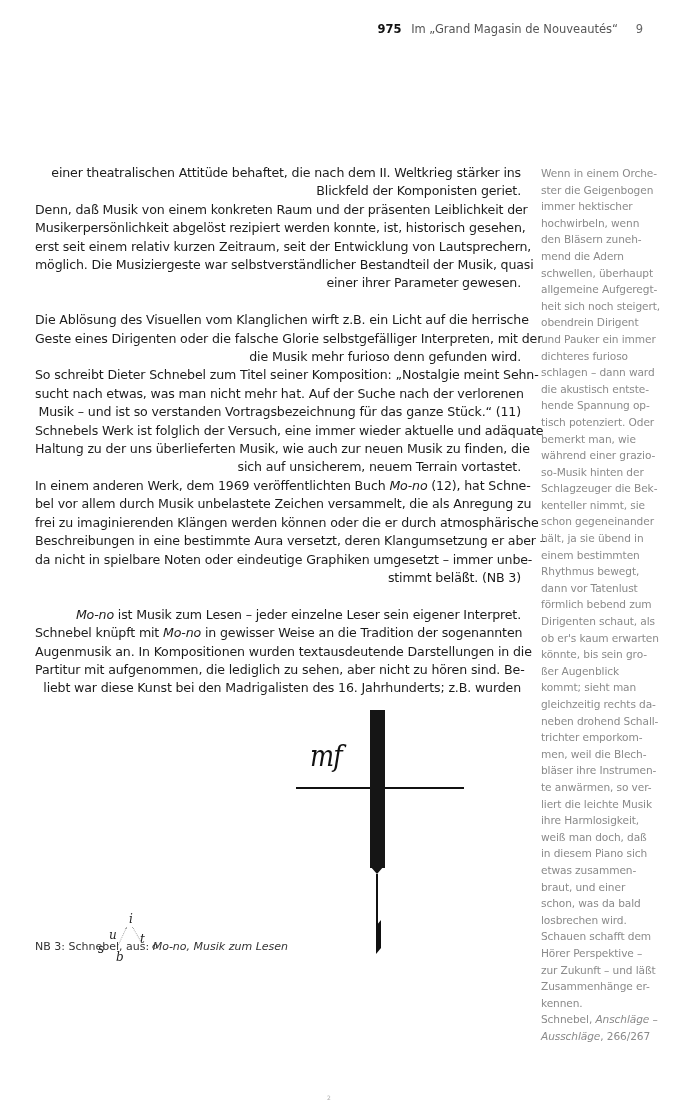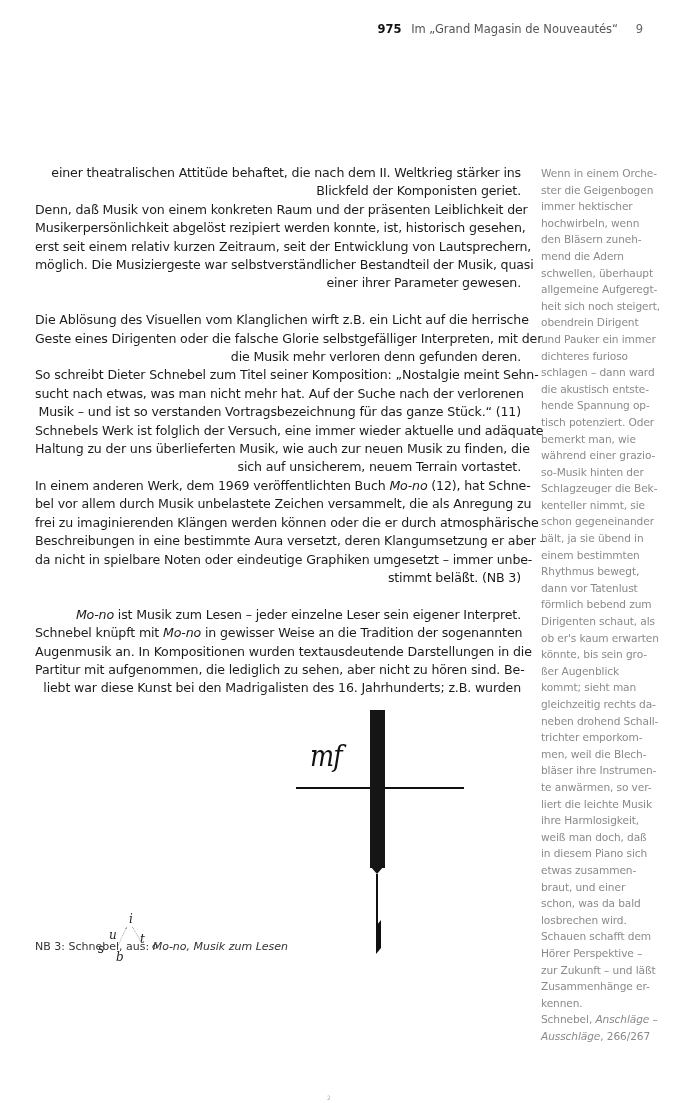--- a/index.html
+++ b/index.html
@@ -49,21 +49,21 @@
     <span class="line">Denn, daß Musik von einem konkreten Raum und der präsenten Leiblichkeit der</span>
     <span class="line">Musikerpersönlichkeit abgelöst rezipiert werden konnte, ist, historisch gesehen,</span>
     <span class="line">erst seit einem relativ kurzen Zeitraum, seit der Entwicklung von Lautsprechern,</span>
     <span class="line">möglich. Die Musiziergeste war selbstverständlicher Bestandteil der Musik, quasi</span>
     <span class="line">einer ihrer Parameter gewesen.</span>
   </div>
   <div class="gap"></div>
   <div>
     <span class="line">Die Ablösung des Visuellen vom Klanglichen wirft z.B. ein Licht auf die herrische</span>
     <span class="line">Geste eines Dirigenten oder die falsche Glorie selbstgefälliger Interpreten, mit der</span>
-    <span class="line">die Musik mehr verloren denn gefunden deren.</span>
+    <span class="line">die Musik mehr furioso denn gefunden wird.</span>
     <span class="line">So schreibt Dieter Schnebel zum Titel seiner Komposition: „Nostalgie meint Sehn-</span>
     <span class="line">sucht nach etwas, was man nicht mehr hat. Auf der Suche nach der verlorenen</span>
     <span class="line">Musik – und ist so verstanden Vortragsbezeichnung für das ganze Stück.“ (11)</span>
     <span class="line">Schnebels Werk ist folglich der Versuch, eine immer wieder aktuelle und adäquate</span>
     <span class="line">Haltung zu der uns überlieferten Musik, wie auch zur neuen Musik zu finden, die</span>
     <span class="line">sich auf unsicherem, neuem Terrain vortastet.</span>
     <span class="line"><span>In einem anderen Werk, dem 1969 veröffentlichten Buch </span><i>Mo-no</i><span> (12), hat Schne-</span></span>
     <span class="line">bel vor allem durch Musik unbelastete Zeichen versammelt, die als Anregung zu</span>
     <span class="line">frei zu imaginierenden Klängen werden können oder die er durch atmosphärische</span>
     <span class="line">Beschreibungen in eine bestimmte Aura versetzt, deren Klangumsetzung er aber –</span>

